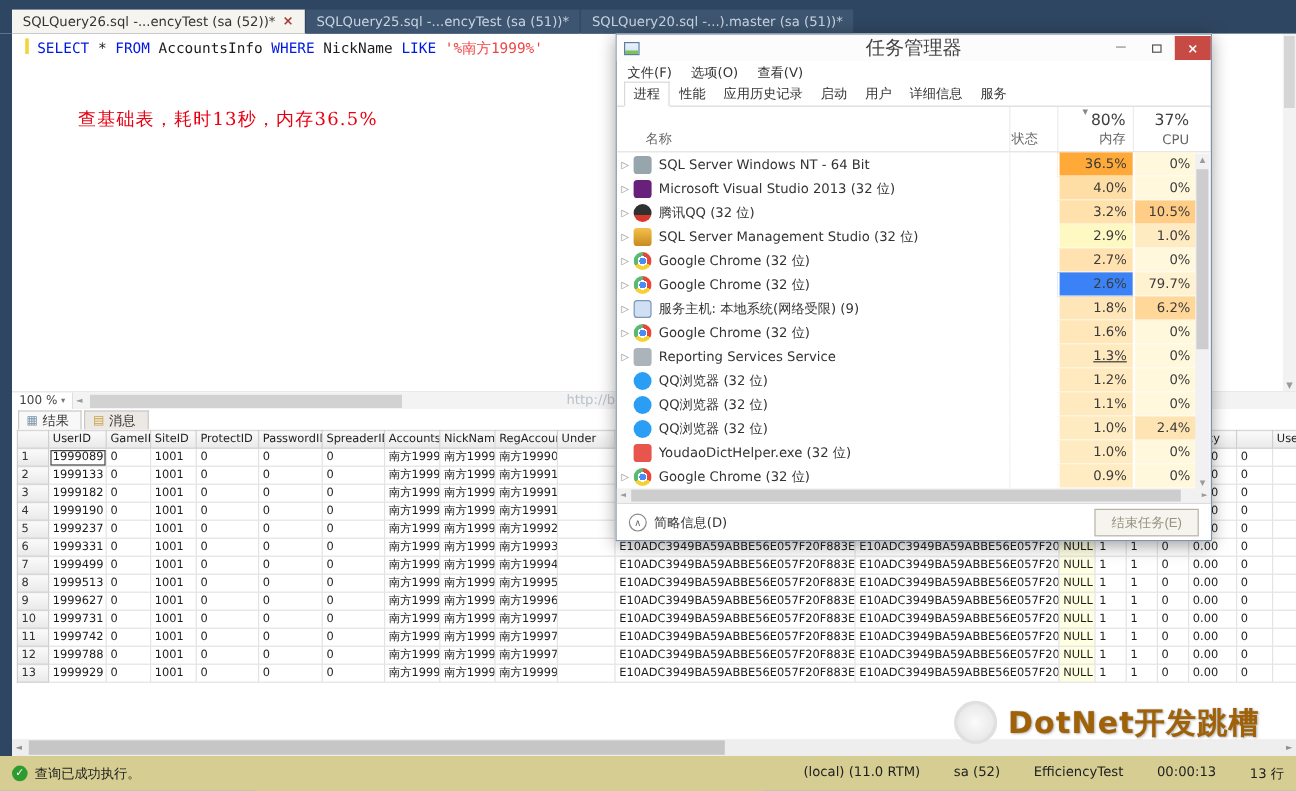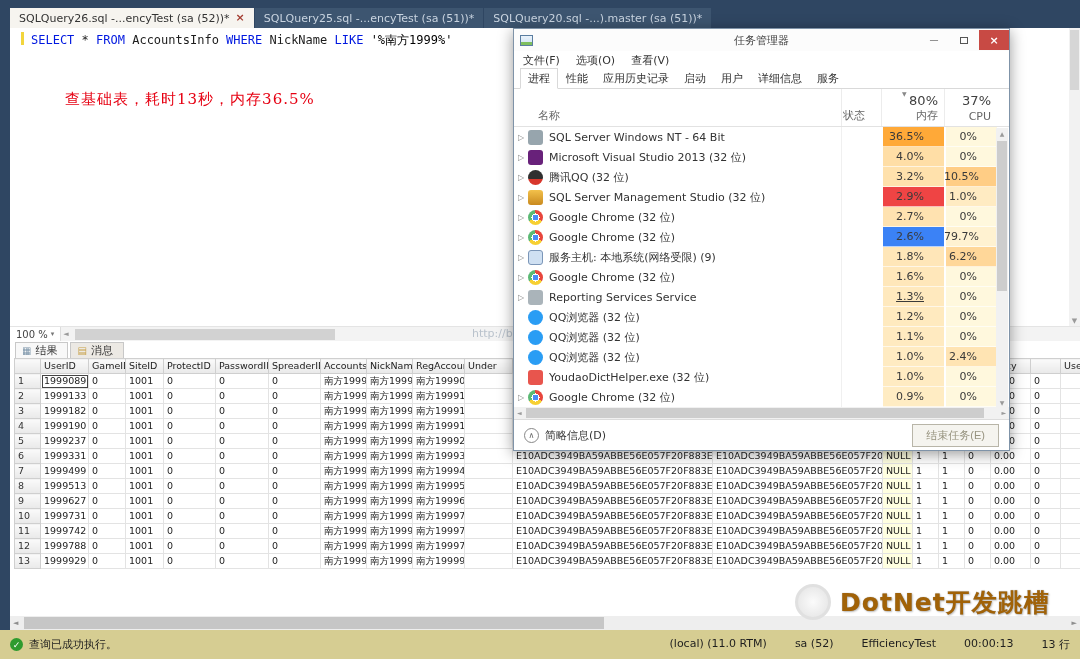--- a/index.html
+++ b/index.html
@@ -15,21 +15,21 @@
 
   
   .left-strip { position:absolute; left:0; top:28px; width:10px; height:602px; background:#2f4662; z-index:2; }
 
   
   .editor { position:absolute; left:10px; top:28px; width:1070px; height:298px; background:#fff; z-index:1; }
   .change-bar { position:absolute; left:11px; top:4px; width:3px; height:13px; background:#f2d53c; }
   .sql-line { position:absolute; left:21px; top:4px; font-family:"DejaVu Sans Mono","Liberation Mono",monospace; font-size:12px; white-space:pre; }
   .tk-kw { color:#0018e0; }
   .tk-id { color:#1c1c1c; }
-  .tk-str { color:#000000; }
+  .tk-str { color:#ef4444; }
   .annotation { position:absolute; left:55px; top:62px; font-family:"DejaVu Serif","Liberation Serif",serif; font-size:15px; color:#e60012; letter-spacing:1px; }
   .editor-vscroll { position:absolute; right:0; top:0; width:11px; height:298px; background:#f2f2f2; }
   .editor-vscroll .thumb { position:absolute; top:2px; left:1px; width:9px; height:60px; background:#d6d6d6; }
   .editor-vscroll .arr { position:absolute; bottom:1px; left:0; width:11px; text-align:center; font-size:7px; color:#9a9a9a; }
 
   
   .zoombar { position:absolute; left:10px; top:326px; width:1070px; height:15px; background:#fff; border-top:1px solid #e4e4e4; display:flex; align-items:center; z-index:1; }
   .zoom-ctl { display:flex; align-items:center; gap:3px; font-size:10px; color:#444; padding:0 6px; border-right:1px solid #ddd; height:100%; }
   .zoom-caret { font-size:7px; color:#777; }
   .zoom-track { position:relative; flex:1; height:100%; background:#f3f3f3; }
@@ -67,21 +67,21 @@
 
   
   .watermark { position:absolute; left:795px; top:584px; display:flex; align-items:center; gap:9px; z-index:4; }
   .wm-logo { width:36px; height:36px; border-radius:50%; border:3px solid #e0e0e0; background:radial-gradient(#fbfbfb,#e2e2e2); }
   .wm-text { font-size:25px; font-weight:bold; color:#a16207; letter-spacing:1px; text-shadow:0 0 1px #9a9a9a, 1px 1px 2px #bdbdbd; white-space:nowrap; }
 
   
   .taskmgr { position:absolute; left:513px; top:28px; width:497px; height:423px; background:#fff; border:1px solid #7f93a8; box-shadow:0 3px 14px rgba(0,0,0,.4); z-index:6; font-size:11px; color:#333; }
   .tm-titlebar { position:relative; height:22px; background:#fcfcfc; display:flex; align-items:center; padding-left:6px; }
   .tm-app-icon { width:13px; height:11px; border:1px solid #5a7da0; background:linear-gradient(#eaf3fb,#cfe2f3); box-shadow:inset 0 -3px 0 #7fbf5f; }
-  .tm-title { position:absolute; left:0; right:0; text-align:center; font-size:11px; color:#444; pointer-events:none; }
+  .tm-title { position:absolute; left:0; right:0; text-align:center; font-size:16px; color:#444; pointer-events:none; }
   .tm-winbtns { margin-left:auto; display:flex; height:20px; }
   .tm-btn { width:30px; height:20px; display:flex; align-items:center; justify-content:center; color:#555; font-size:9px; }
   .tm-btn.close { background:#c84a44; color:#fff; font-size:11px; font-weight:bold; }
   .glyph-max { display:inline-block; width:8px; height:7px; border:1px solid #555; }
   .tm-menubar { height:19px; display:flex; align-items:center; gap:16px; padding-left:9px; }
   .tm-tabs { height:19px; display:flex; align-items:flex-end; padding-left:6px; border-bottom:1px solid #d9d9d9; }
   .tm-tab { padding:2px 7px; margin-right:1px; color:#333; white-space:nowrap; }
   .tm-tab.active { background:#fff; border:1px solid #d9d9d9; border-bottom:1px solid #fff; margin-bottom:-1px; }
   .tm-colheaders { position:relative; height:38px; border-bottom:1px solid #e2e2e2; color:#666; }
   .tm-colheaders .hname { position:absolute; left:24px; bottom:3px; }
@@ -100,21 +100,21 @@
   .pi-visualstudio { background:#68217a; }
   .pi-qq { border-radius:50%; background:linear-gradient(180deg,#303030 62%,#d8372c 62%); }
   .pi-ssms { background:linear-gradient(#f3c14b,#c98a1f); }
   .pi-chrome { border-radius:50%; background:radial-gradient(circle,#4a8cf7 0 27%,#fff 27% 38%,rgba(0,0,0,0) 38%),conic-gradient(#e8453c 0 120deg,#f7d032 0 240deg,#5bb974 0 360deg); }
   .pi-svchost { background:#cfe0f2; border:1px solid #7b96b8; }
   .pi-report { background:#aab4ba; }
   .pi-qqbrowser { border-radius:50%; background:#2a9df4; }
   .pi-youdao { background:#e8554d; }
   .pname { flex:1; overflow:hidden; white-space:nowrap; color:#333; }
   .pstatus { width:40px; flex:none; height:20px; box-shadow:inset 1px 0 0 #f0f0f0; }
-  .pmem,.pcpu { flex:none; height:20px; line-height:20px; text-align:right; padding-right:20px; box-shadow:inset 2px 0 0 #fff, inset 0 -1px 0 rgba(255,255,255,.65); color:#3a3a3a; }
+  .pmem,.pcpu { flex:none; height:20px; line-height:20px; text-align:right; padding-right:5px; box-shadow:inset 2px 0 0 #fff, inset 0 -1px 0 rgba(255,255,255,.65); color:#3a3a3a; }
   .pmem { width:63px; } .pcpu { width:53px; }
   .tm-vscroll { position:absolute; right:1px; top:99px; width:12px; height:280px; background:#f1f1f1; }
   .tm-vscroll .arr { position:absolute; left:0; width:12px; text-align:center; font-size:6px; color:#9a9a9a; }
   .tm-vscroll .up { top:2px; } .tm-vscroll .dn { bottom:2px; }
   .tm-vscroll .thumb { position:absolute; left:1px; top:13px; width:10px; height:150px; background:#cdcdcd; }
   .tm-hscroll { position:relative; height:12px; background:#f1f1f1; width:495px; }
   .tm-hscroll .arr { position:absolute; top:2px; font-size:6px; color:#9a9a9a; }
   .tm-hscroll .la { left:3px; } .tm-hscroll .ra { right:3px; }
   .tm-hscroll .thumb { position:absolute; left:12px; top:1px; width:458px; height:10px; background:#cdcdcd; }
   .tm-footer { position:absolute; left:0; right:0; bottom:0; height:31px; border-top:1px solid #dcdcdc; display:flex; align-items:center; padding:0 10px; background:#fff; }
@@ -597,21 +597,21 @@
           <span class="pname">腾讯QQ (32 位)</span>
           <span class="pstatus"></span>
           <span class="pmem" style="background: rgb(255, 225, 172);">3.2%</span>
           <span class="pcpu" style="background: rgb(255, 205, 133);">10.5%</span>
         </div>
         <div class="tm-row">
           <span class="chev">▷</span>
           <span class="pi pi-ssms"></span>
           <span class="pname">SQL Server Management Studio (32 位)</span>
           <span class="pstatus"></span>
-          <span class="pmem" style="background: #ef4444;">2.9%</span>
+          <span class="pmem" style="background: #fef9c3;">2.9%</span>
           <span class="pcpu" style="background: rgb(255, 235, 194);">1.0%</span>
         </div>
         <div class="tm-row">
           <span class="chev">▷</span>
           <span class="pi pi-chrome"></span>
           <span class="pname">Google Chrome (32 位)</span>
           <span class="pstatus"></span>
           <span class="pmem" style="background: rgb(255, 226, 176);">2.7%</span>
           <span class="pcpu" style="background: rgb(255, 248, 221);">0%</span>
         </div>

